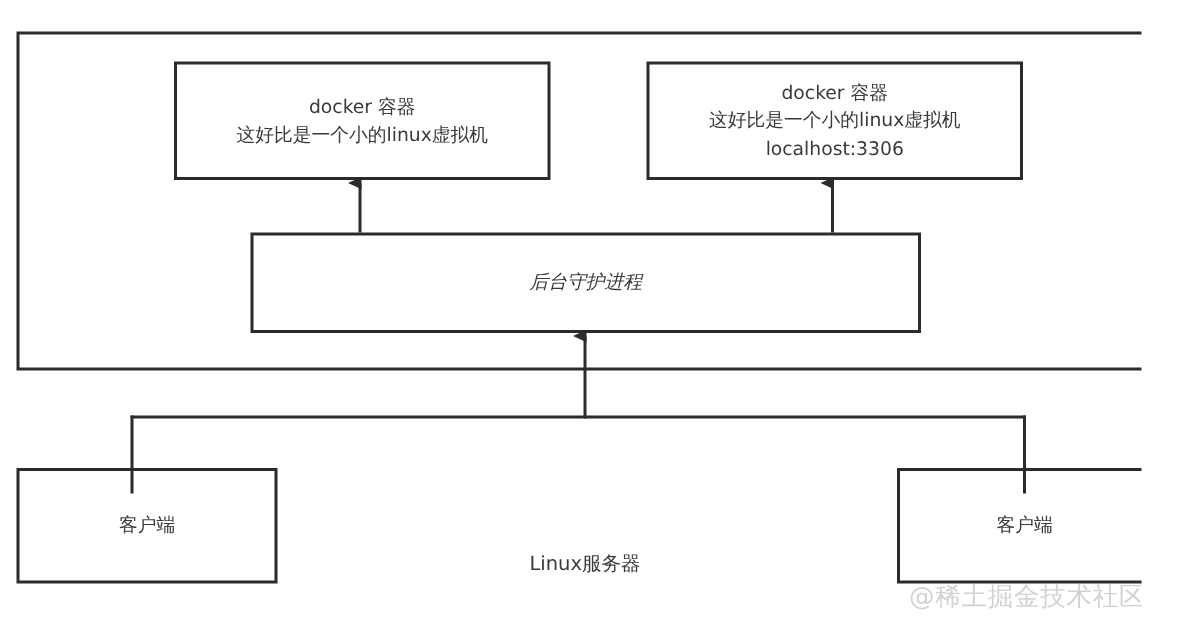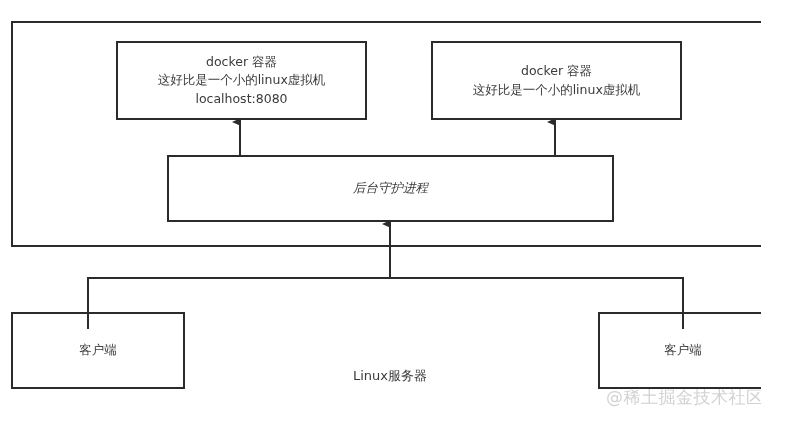--- a/index.html
+++ b/index.html
@@ -104,26 +104,26 @@
 </head>
 <body>
 
 <div id="canvas">
 
   <div class="box" id="outer-boundary"></div>
 
   <div class="box docker-box" id="docker-box-left">
     <div class="docker-line">docker 容器</div>
     <div class="docker-line">这好比是一个小的linux虚拟机</div>
-    <div class="docker-line">localhost:8080</div>
   </div>
 
   <div class="box docker-box" id="docker-box-right">
     <div class="docker-line">docker 容器</div>
     <div class="docker-line">这好比是一个小的linux虚拟机</div>
+    <div class="docker-line">localhost:3306</div>
   </div>
 
   <div class="box" id="daemon-box">
     <div>后台守护进程</div>
   </div>
 
   <div class="box client-box" id="client-box-left">
     <div>客户端</div>
   </div>
 

